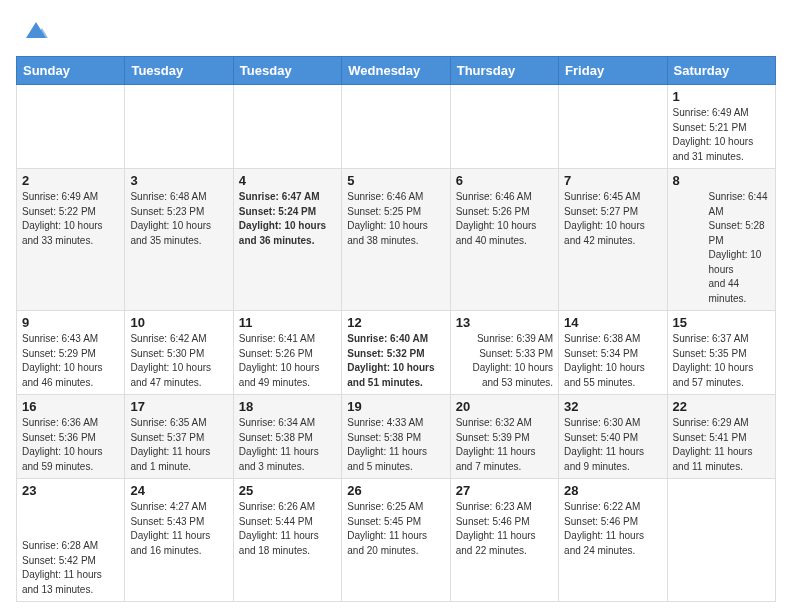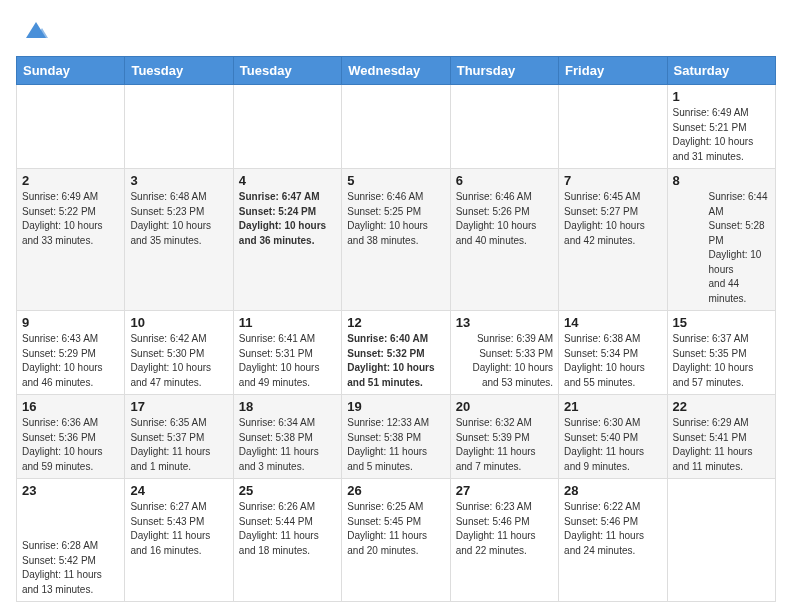--- a/index.html
+++ b/index.html
@@ -214,21 +214,21 @@
         <td>
           <span class="day-number">10</span>
           <div class="day-info" style="white-space: pre-line;">Sunrise: 6:42 AM
 Sunset: 5:30 PM
 Daylight: 10 hours
 and 47 minutes.</div>
         </td>
         <td>
           <span class="day-number">11</span>
           <div class="day-info" style="white-space: pre-line;">Sunrise: 6:41 AM
-Sunset: 5:31 PM
+Sunset: 5:26 PM
 Daylight: 10 hours
 and 49 minutes.</div>
         </td>
         <td>
           <span class="day-number">12</span>
           <div class="day-info" style="white-space: pre-line; font-weight: bold;">Sunrise: 6:40 AM
 Sunset: 5:32 PM
 Daylight: 10 hours
 and 51 minutes.</div>
         </td>
@@ -271,34 +271,34 @@
         </td>
         <td>
           <span class="day-number">18</span>
           <div class="day-info" style="white-space: pre-line;">Sunrise: 6:34 AM
 Sunset: 5:38 PM
 Daylight: 11 hours
 and 3 minutes.</div>
         </td>
         <td>
           <span class="day-number">19</span>
-          <div class="day-info" style="white-space: pre-line;">Sunrise: 12:33 AM
+          <div class="day-info" style="white-space: pre-line;">Sunrise: 4:33 AM
 Sunset: 5:38 PM
 Daylight: 11 hours
 and 5 minutes.</div>
         </td>
         <td>
           <span class="day-number">20</span>
           <div class="day-info" style="white-space: pre-line;">Sunrise: 6:32 AM
 Sunset: 5:39 PM
 Daylight: 11 hours
 and 7 minutes.</div>
         </td>
         <td>
-          <span class="day-number">21</span>
+          <span class="day-number">32</span>
           <div class="day-info" style="white-space: pre-line;">Sunrise: 6:30 AM
 Sunset: 5:40 PM
 Daylight: 11 hours
 and 9 minutes.</div>
         </td>
         <td>
           <span class="day-number">22</span>
           <div class="day-info" style="white-space: pre-line;">Sunrise: 6:29 AM
 Sunset: 5:41 PM
 Daylight: 11 hours
@@ -308,21 +308,21 @@
       <tr>
         <td>
           <span class="day-number">23</span>
           <div class="day-info" style="white-space: pre-line; margin-top: 41px;">Sunrise: 6:28 AM
 Sunset: 5:42 PM
 Daylight: 11 hours
 and 13 minutes.</div>
         </td>
         <td>
           <span class="day-number">24</span>
-          <div class="day-info" style="white-space: pre-line;">Sunrise: 6:27 AM
+          <div class="day-info" style="white-space: pre-line;">Sunrise: 4:27 AM
 Sunset: 5:43 PM
 Daylight: 11 hours
 and 16 minutes.</div>
         </td>
         <td>
           <span class="day-number">25</span>
           <div class="day-info" style="white-space: pre-line;">Sunrise: 6:26 AM
 Sunset: 5:44 PM
 Daylight: 11 hours
 and 18 minutes.</div>

